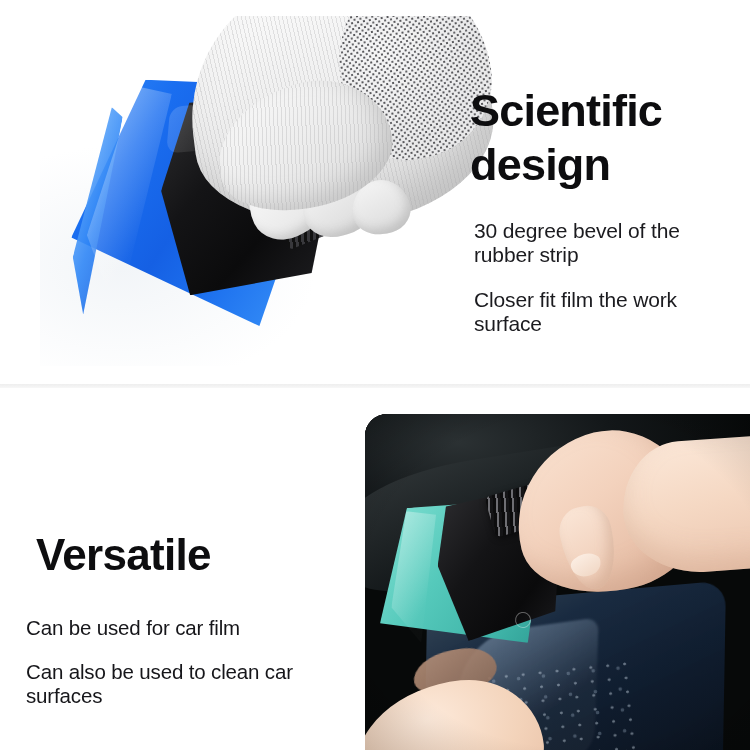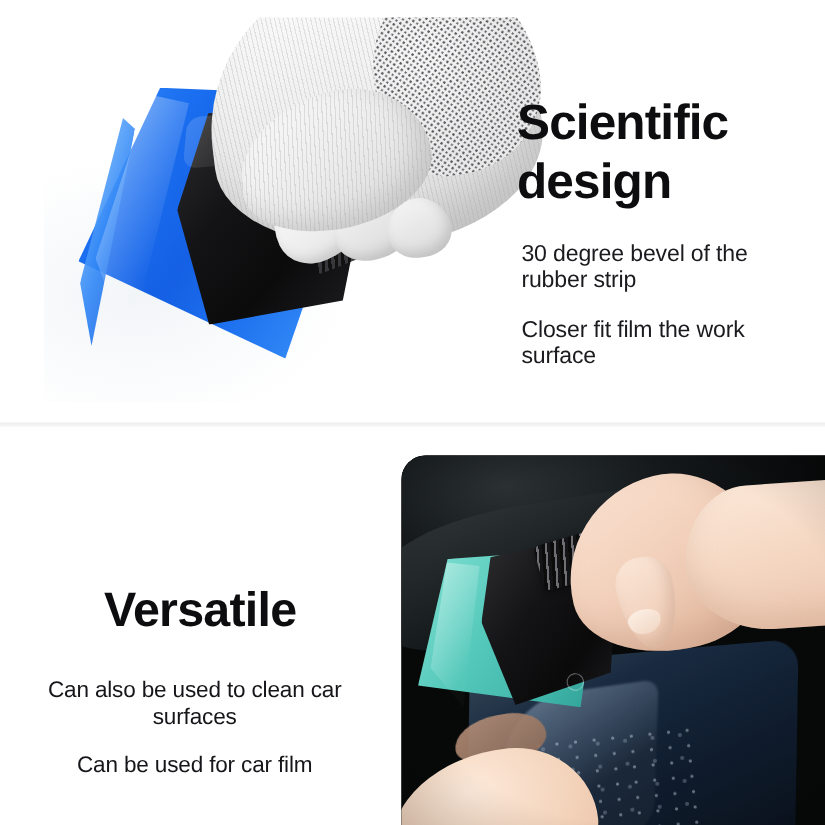--- a/index.html
+++ b/index.html
@@ -232,21 +232,20 @@
     width: 750px; height: 4px;
     background: linear-gradient(#eeeeee, #f7f7f7);
   }
 
   
   .panel-bottom {
     position: absolute;
     left: 0; top: 388px;
     width: 750px; height: 362px;
     background: #ffffff;
-    text-align: center;
   }
 
   
   .text-bottom {
     position: absolute;
     left: 36px; top: 145px;
     width: 292px;
   }
   .headline-2 {
     font-size: 44px;
@@ -471,22 +470,22 @@
     </div>
   </section>
 
   <div class="divider"></div>
 
   <section class="panel-bottom">
 
     <div class="text-bottom">
       <h1 class="headline-2">Versatile</h1>
       <div class="bullets-2">
+        <p class="bullet-2">Can be used for car film</p>
         <p class="bullet-2">Can also be used to clean car surfaces</p>
-        <p class="bullet-2">Can be used for car film</p>
       </div>
     </div>
 
     <figure class="photo-teal">
       <div class="car-dark"></div>
       <div class="car-hood-edge"></div>
 
       <div class="film-sheet"></div>
       <div class="film-shine"></div>
       <div class="film-bubbles"></div>

